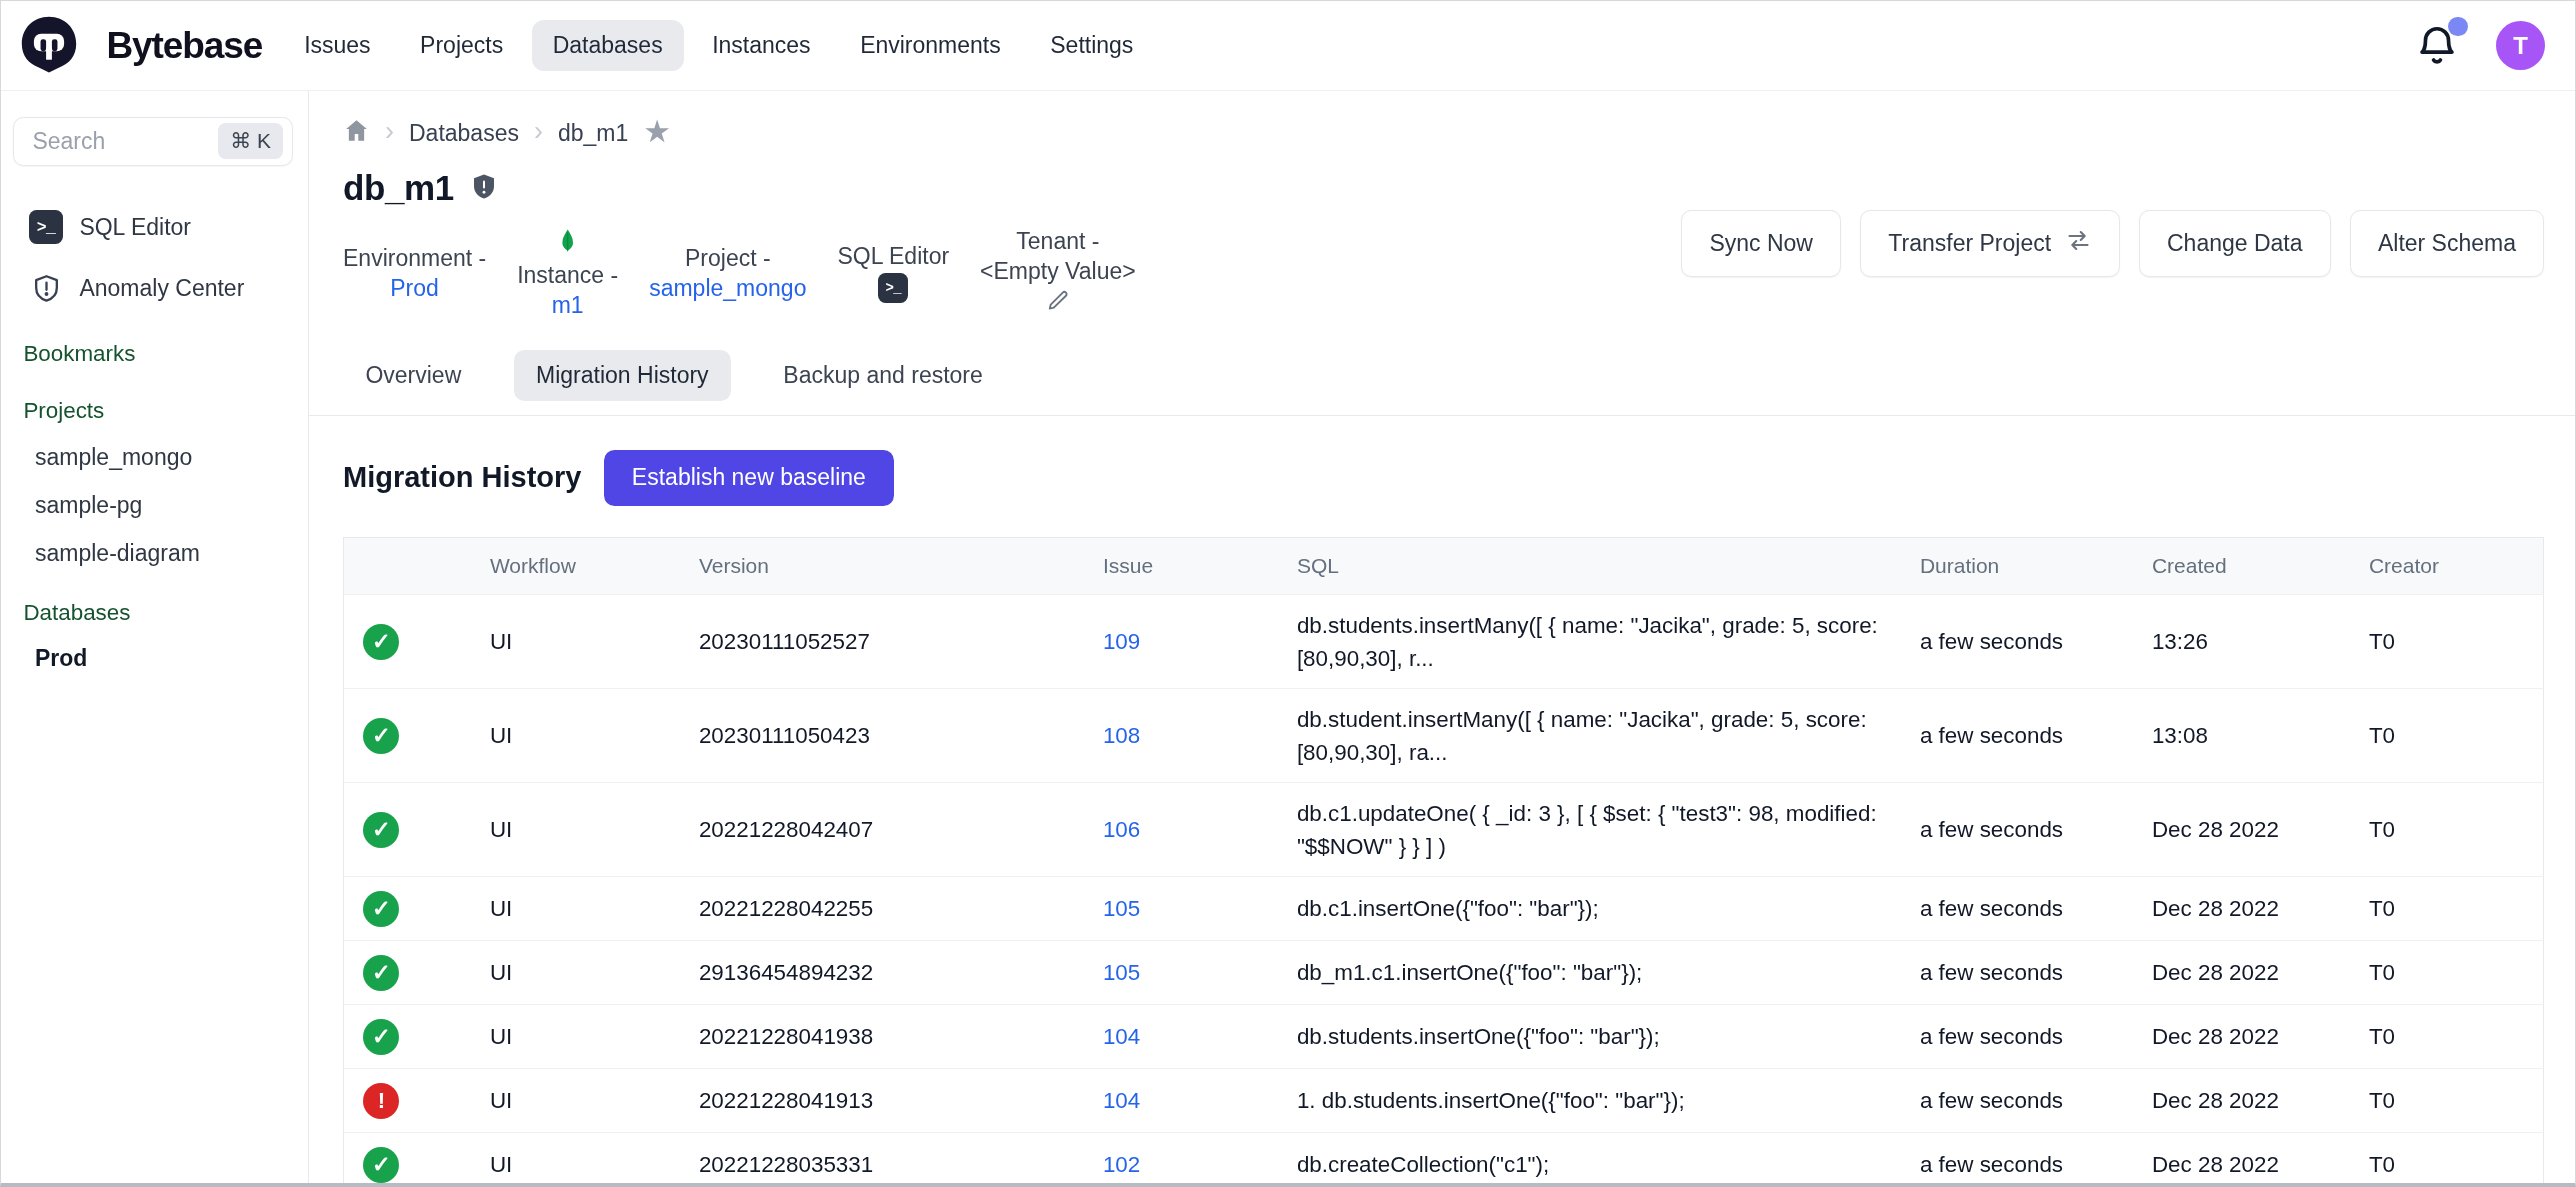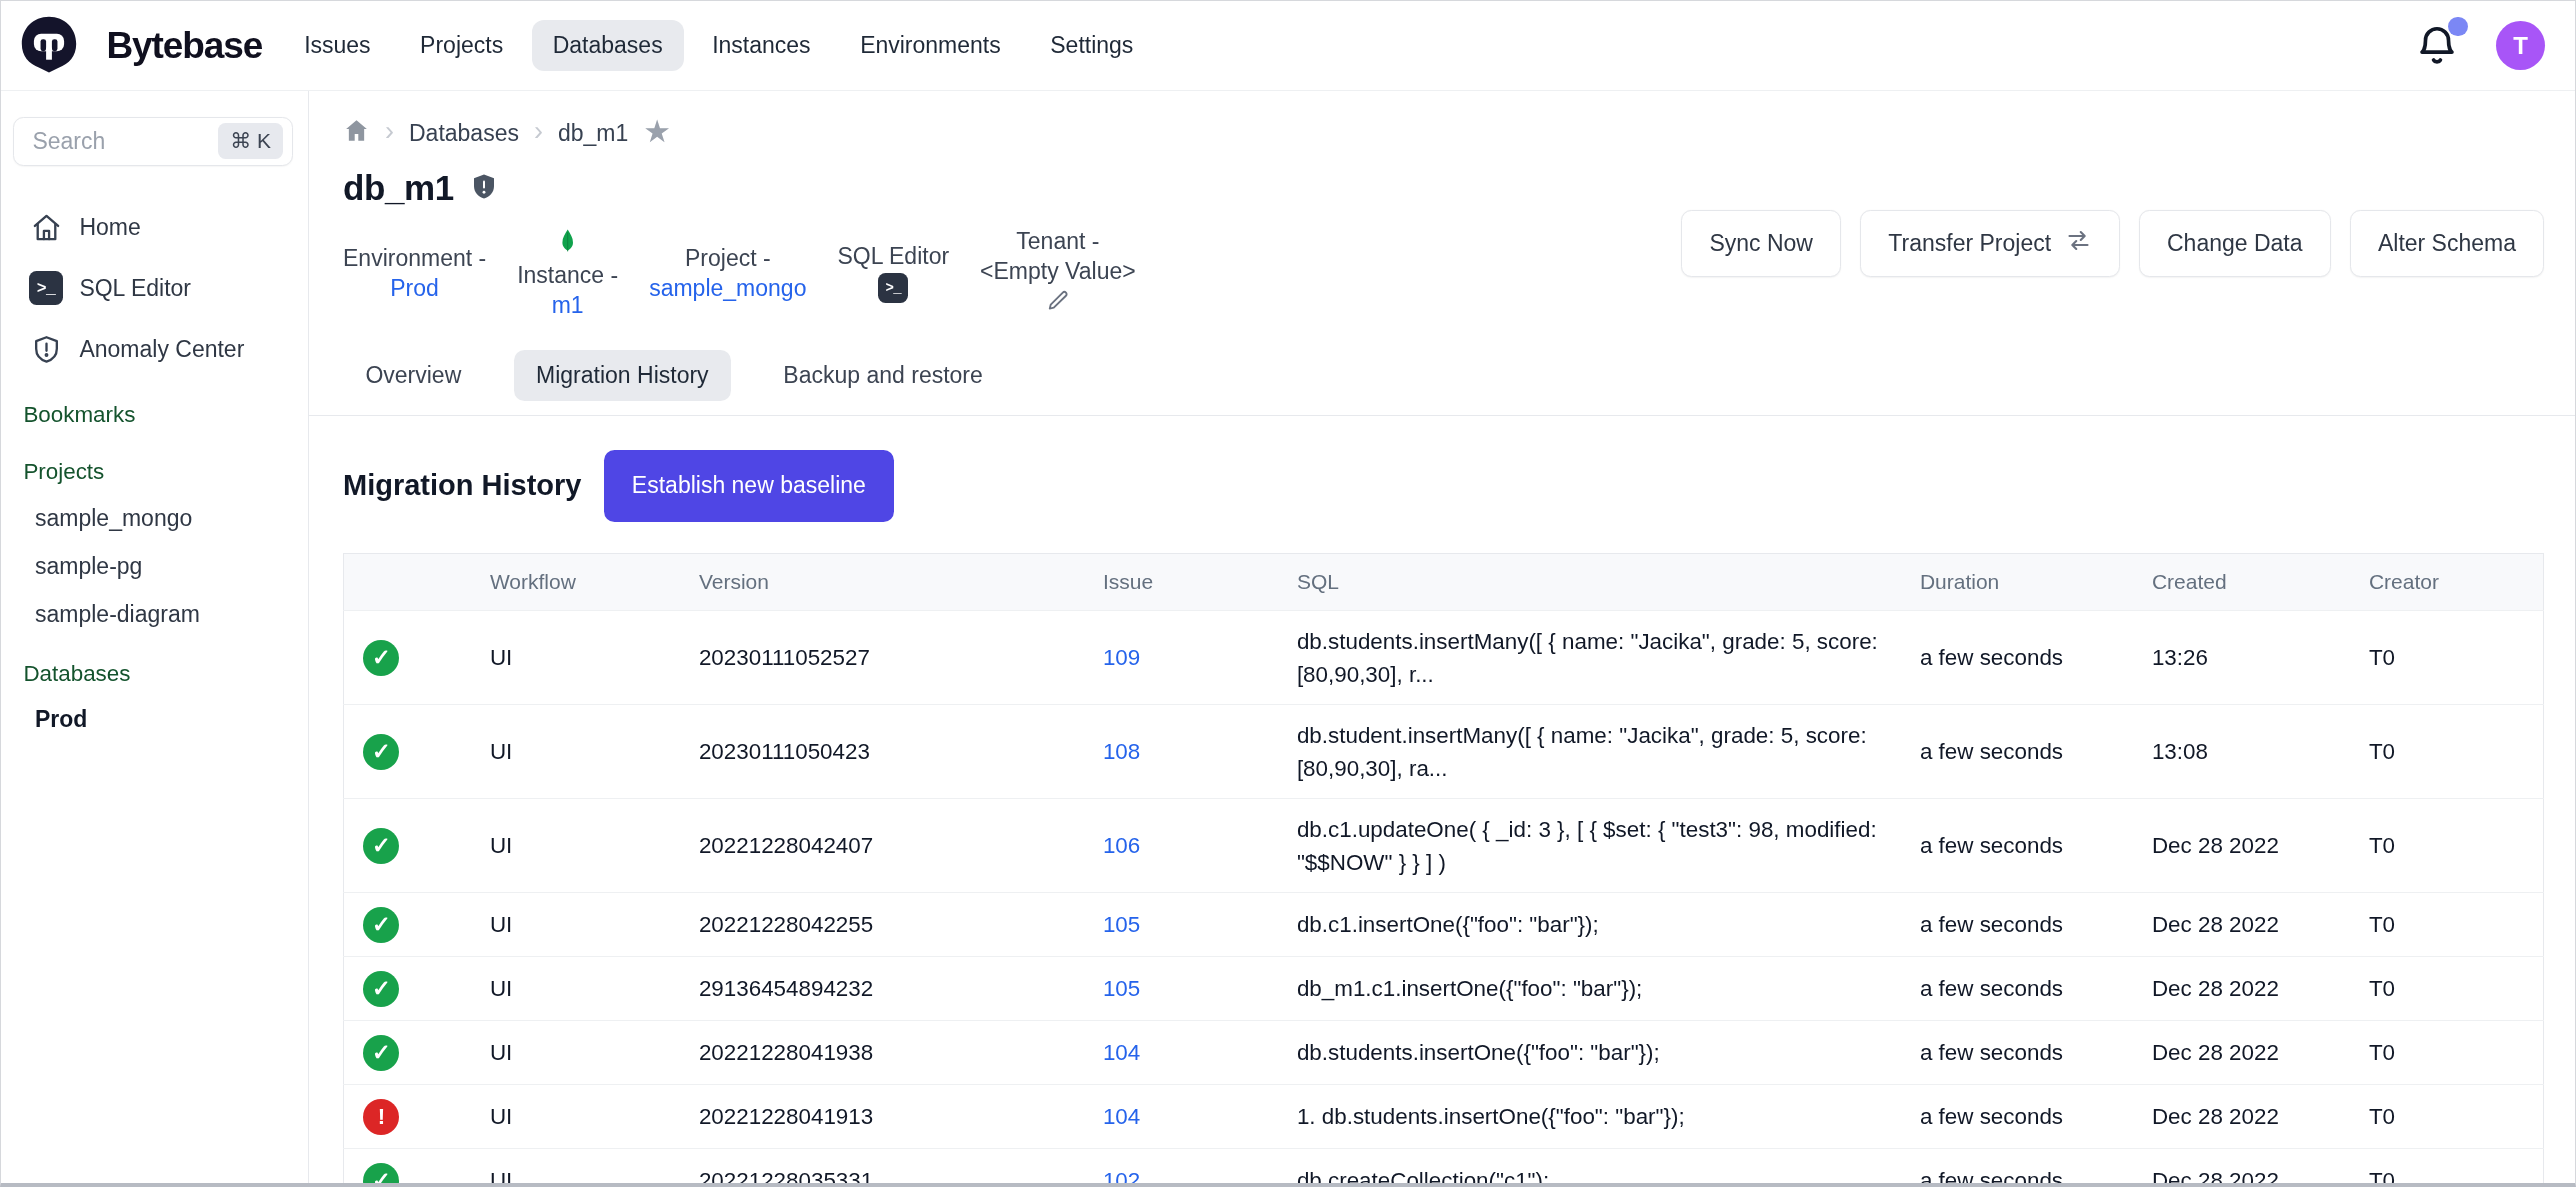--- a/index.html
+++ b/index.html
@@ -71,21 +71,21 @@
 
   .tabs { display:flex; gap:30px; padding:31px 31px 0 34px; align-items:center;
           font-size:23px; color:#3c4452; }
   .tab { padding:12px 22.4px; border-radius:10.5px; cursor:pointer; white-space:nowrap; }
   .tab.active { background:#e8eaee; color:#1f2937; }
   .tabs-divider { border-bottom:1.5px solid #e7e9ed; margin-top:13.5px; }
 
   .migration { padding:34px 31px 0 34px; }
   .mig-head { display:flex; align-items:center; gap:22.4px; }
   h2 { margin:0; font-size:29px; font-weight:700; color:#111827; }
-  .btn-primary { background:#4f46e5; color:#fff; border:none; border-radius:10.5px; height:72px;
+  .btn-primary { background:#4f46e5; color:#fff; border:none; border-radius:10.5px; height:56px;
                  padding:0 28px; font-size:23px; font-weight:500; font-family:inherit; cursor:pointer; }
 
   table { width:100%; border-collapse:collapse; margin-top:31px; border:1.5px solid #e7e9ed; }
   thead th { background:#f8f9fb; text-align:left; font-weight:500; color:#64707f;
              font-size:21px; padding:16.4px 19.4px; white-space:nowrap; }
   tbody td { padding:13.5px 19.4px; border-top:1.5px solid #eef0f2; color:#111827;
              font-size:22.4px; line-height:33px; vertical-align:middle; }
   tbody tr { cursor:pointer; }
   .status { width:36px; height:36px; border-radius:50%; display:inline-flex; align-items:center;
             justify-content:center; color:#fff; font-size:22.4px; font-weight:700; }
@@ -133,30 +133,20 @@
   </header>
 
   <div class="app-body">
 
     <aside class="sidebar">
       <div class="search-box">
         <input class="search-input" placeholder="Search" style="">
         <span class="kbd">⌘ K</span>
       </div>
 
-      <div class="side-item">
-        <span class="side-icon">
-          <svg width="31" height="31" viewBox="0 0 24 24" fill="none" stroke="#374151" stroke-width="1.8" stroke-linecap="round" stroke-linejoin="round">
-            <path d="M3 10.8 12 3l9 7.8"></path>
-              <path d="M5.2 9.4V21h13.6V9.4"></path>
-              <path d="M10 21v-6.4h4V21"></path>
-          </svg>
-        </span>
-        <span>Home</span>
-      </div>
 
       <div class="side-item">
         <span class="side-icon">
           <span class="term-chip">&gt;_</span>
         </span>
         <span>SQL Editor</span>
       </div>
 
       <div class="side-item">
         <span class="side-icon">

